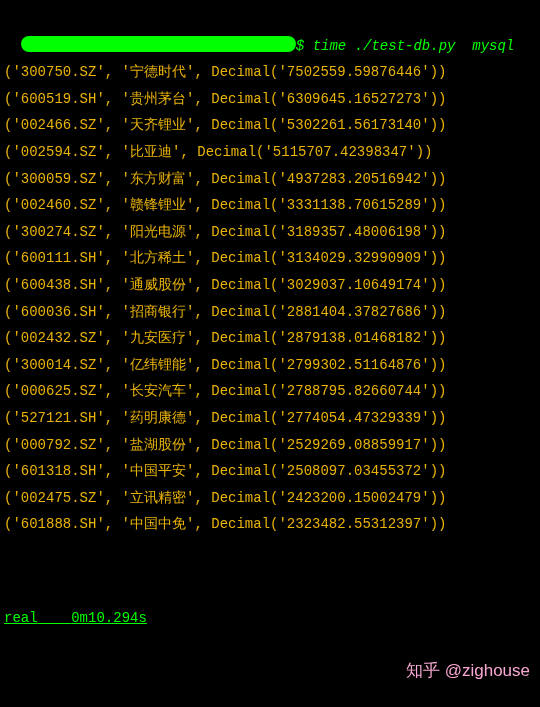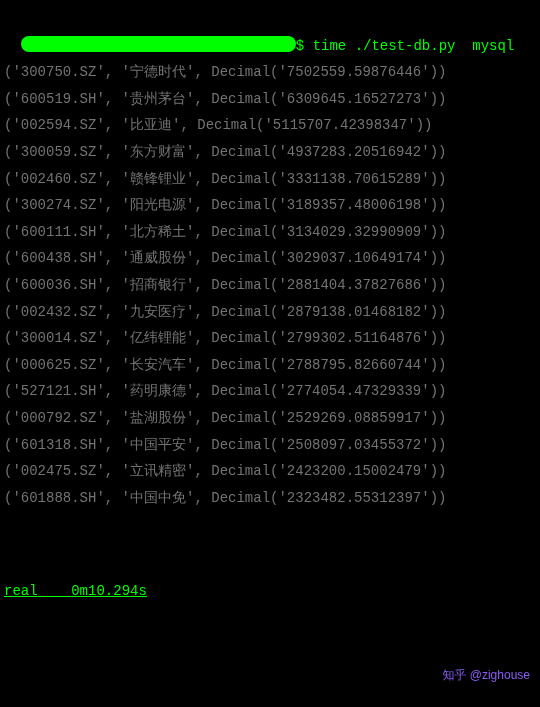--- a/index.html
+++ b/index.html
@@ -10,60 +10,62 @@
     font-size: 14px;
     line-height: 1.9;
     width: 540px;
     height: 707px;
     overflow: hidden;
     padding: 6px 4px;
     position: relative;
   }
   .prompt-line {
     white-space: pre;
+    font-style: italic;
   }
   .redaction {
     display: inline-block;
     background: #00ff00;
     border-radius: 10px;
     height: 16px;
     vertical-align: middle;
     width: 275px;
     position: relative;
     top: -2px;
   }
   .row {
     white-space: pre;
-    color: #737373;
+    color: #eab308;
   }
   .timing {
     white-space: pre;
     color: #00ff00;
     margin-top: 1em;
   }
   .timing-row { white-space: pre; text-decoration: underline; }
   .watermark {
     position: absolute;
     right: 10px;
     bottom: 20px;
-    color: #8b5cf6;
+    color: #f9a8d4;
     font-family: sans-serif;
-    font-size: 12px;
+    font-size: 17px;
   }
 </style>
 </head>
 <body>
 
 <div class="prompt-line">
   <span class="redaction"></span><span>$</span> <span>time ./test-db.py  mysql</span>
 </div>
 
 <div id="rows-container">
     <div class="row">('300750.SZ', '宁德时代', Decimal('7502559.59876446'))</div>
     <div class="row">('600519.SH', '贵州茅台', Decimal('6309645.16527273'))</div>
+    <div class="row">('002466.SZ', '天齐锂业', Decimal('5302261.56173140'))</div>
     <div class="row">('002594.SZ', '比亚迪', Decimal('5115707.42398347'))</div>
     <div class="row">('300059.SZ', '东方财富', Decimal('4937283.20516942'))</div>
     <div class="row">('002460.SZ', '赣锋锂业', Decimal('3331138.70615289'))</div>
     <div class="row">('300274.SZ', '阳光电源', Decimal('3189357.48006198'))</div>
     <div class="row">('600111.SH', '北方稀土', Decimal('3134029.32990909'))</div>
     <div class="row">('600438.SH', '通威股份', Decimal('3029037.10649174'))</div>
     <div class="row">('600036.SH', '招商银行', Decimal('2881404.37827686'))</div>
     <div class="row">('002432.SZ', '九安医疗', Decimal('2879138.01468182'))</div>
     <div class="row">('300014.SZ', '亿纬锂能', Decimal('2799302.51164876'))</div>
     <div class="row">('000625.SZ', '长安汽车', Decimal('2788795.82660744'))</div>

